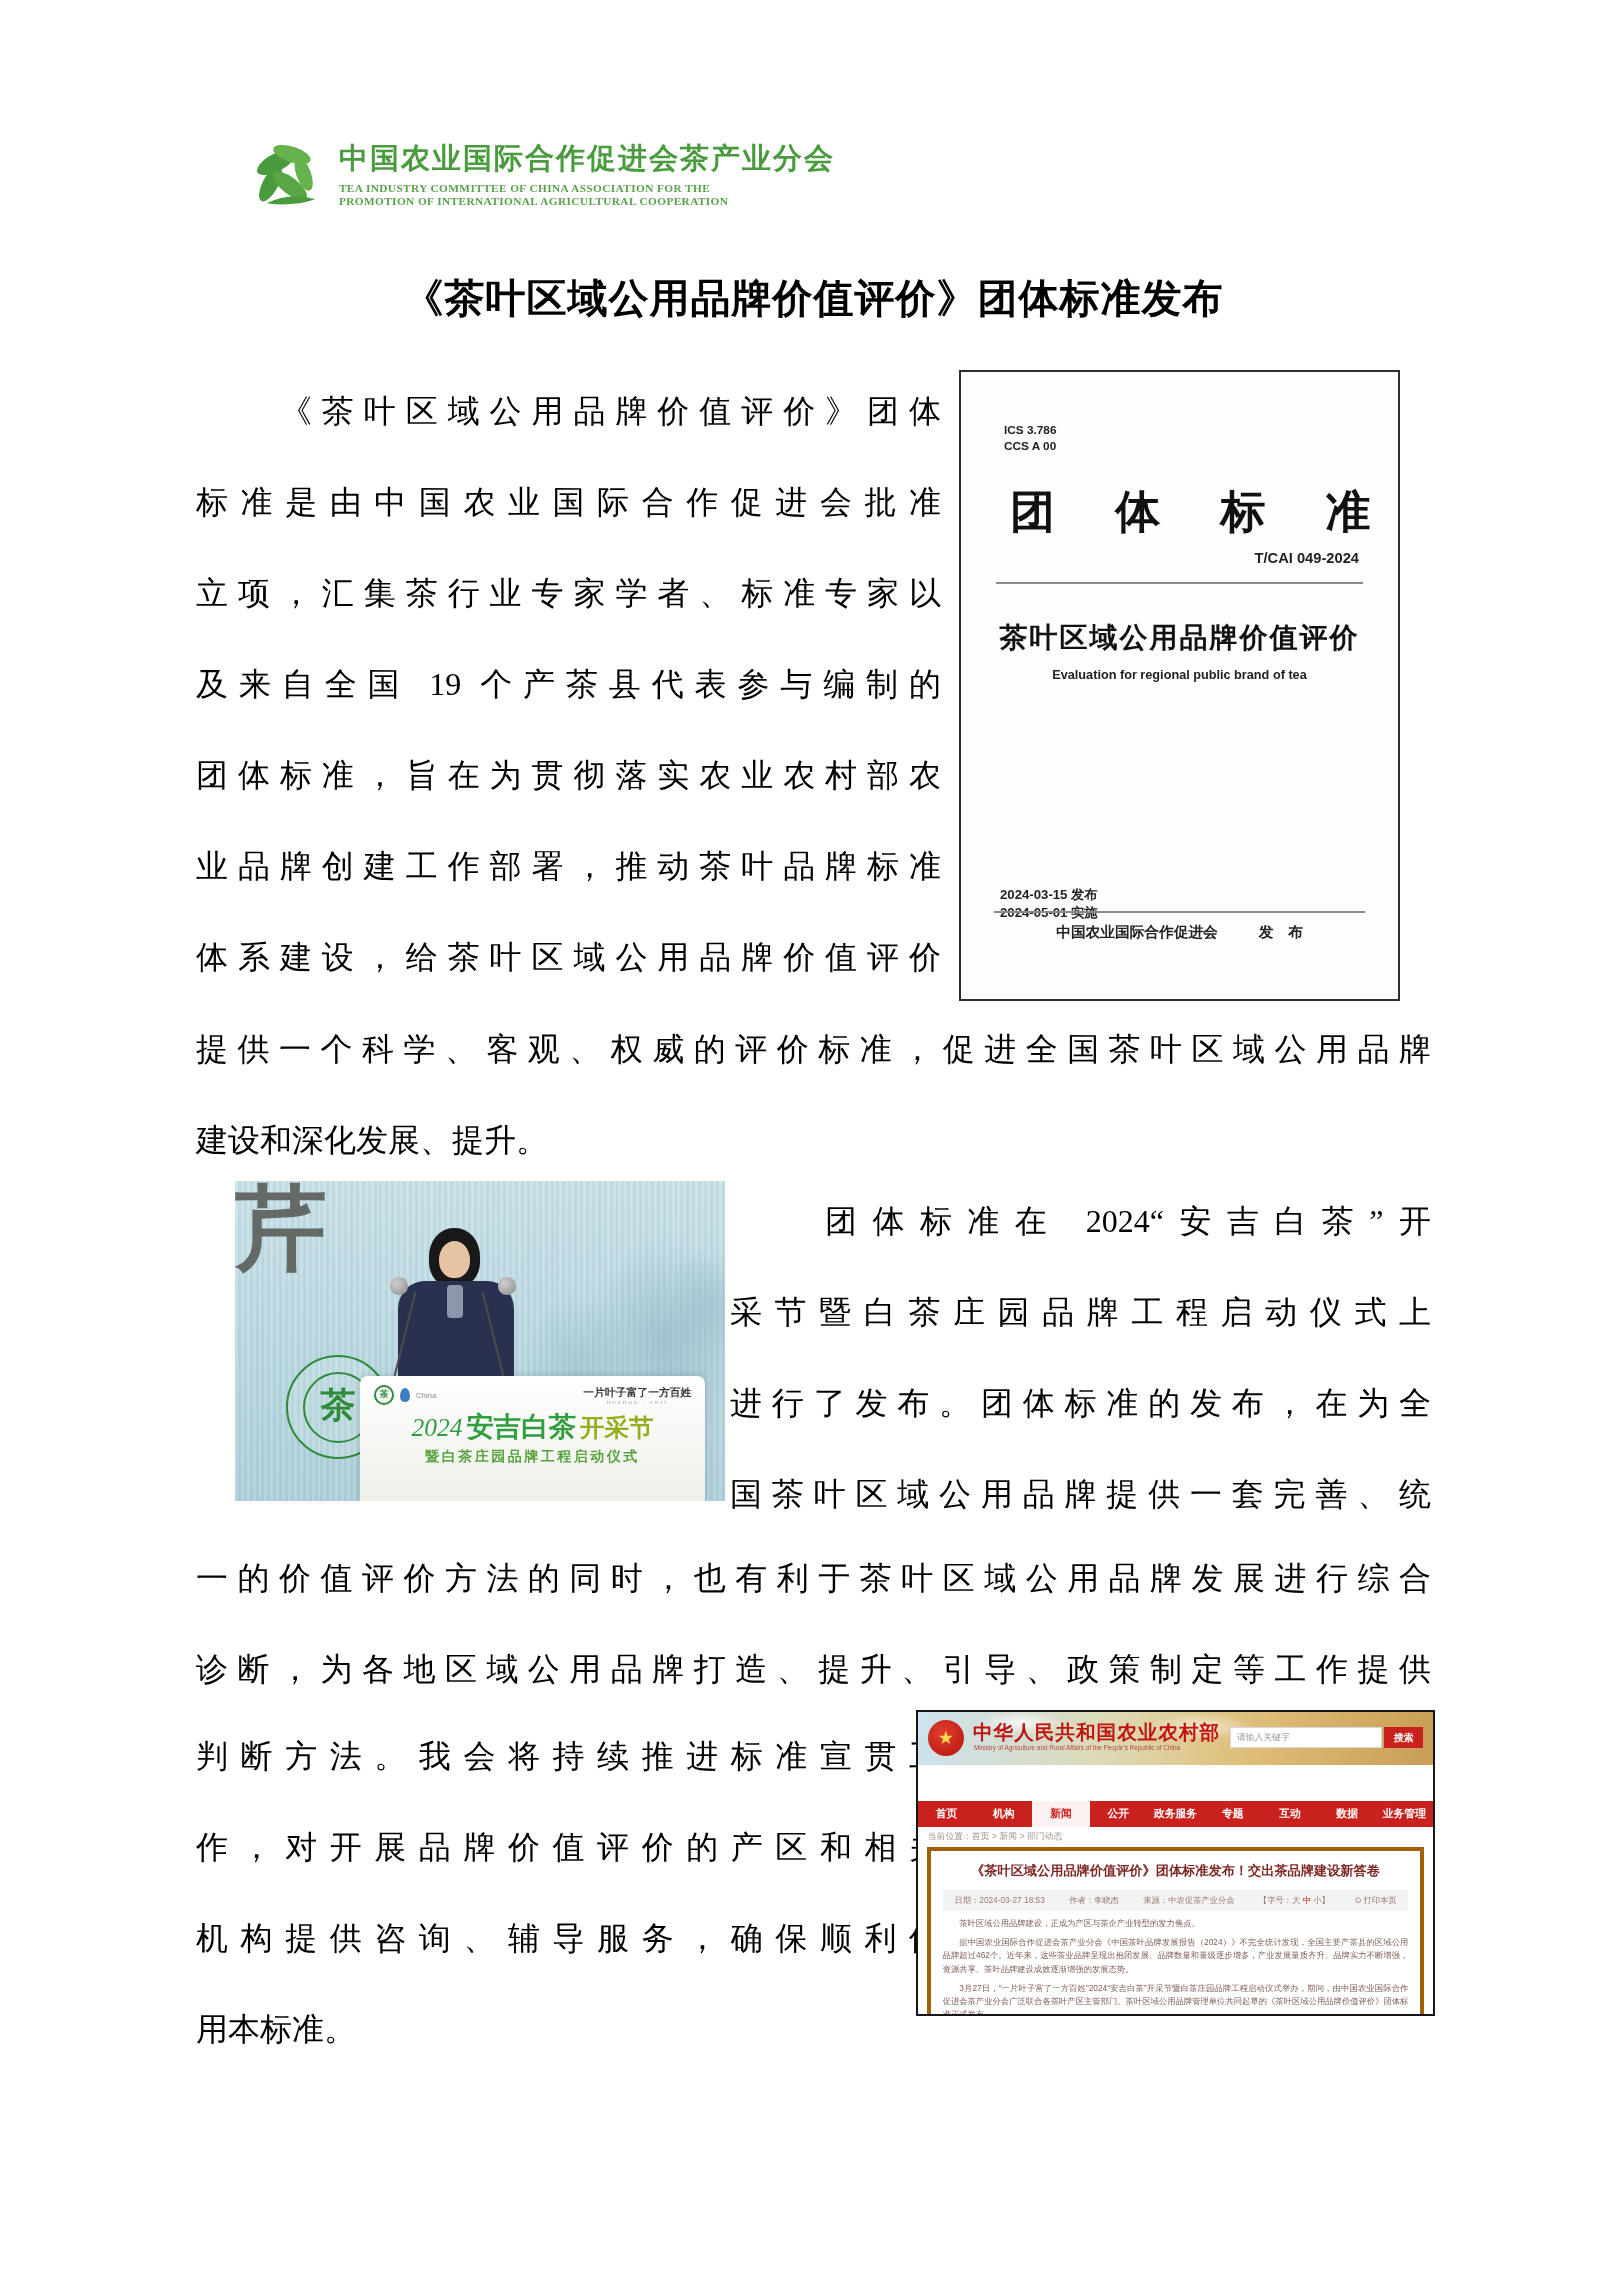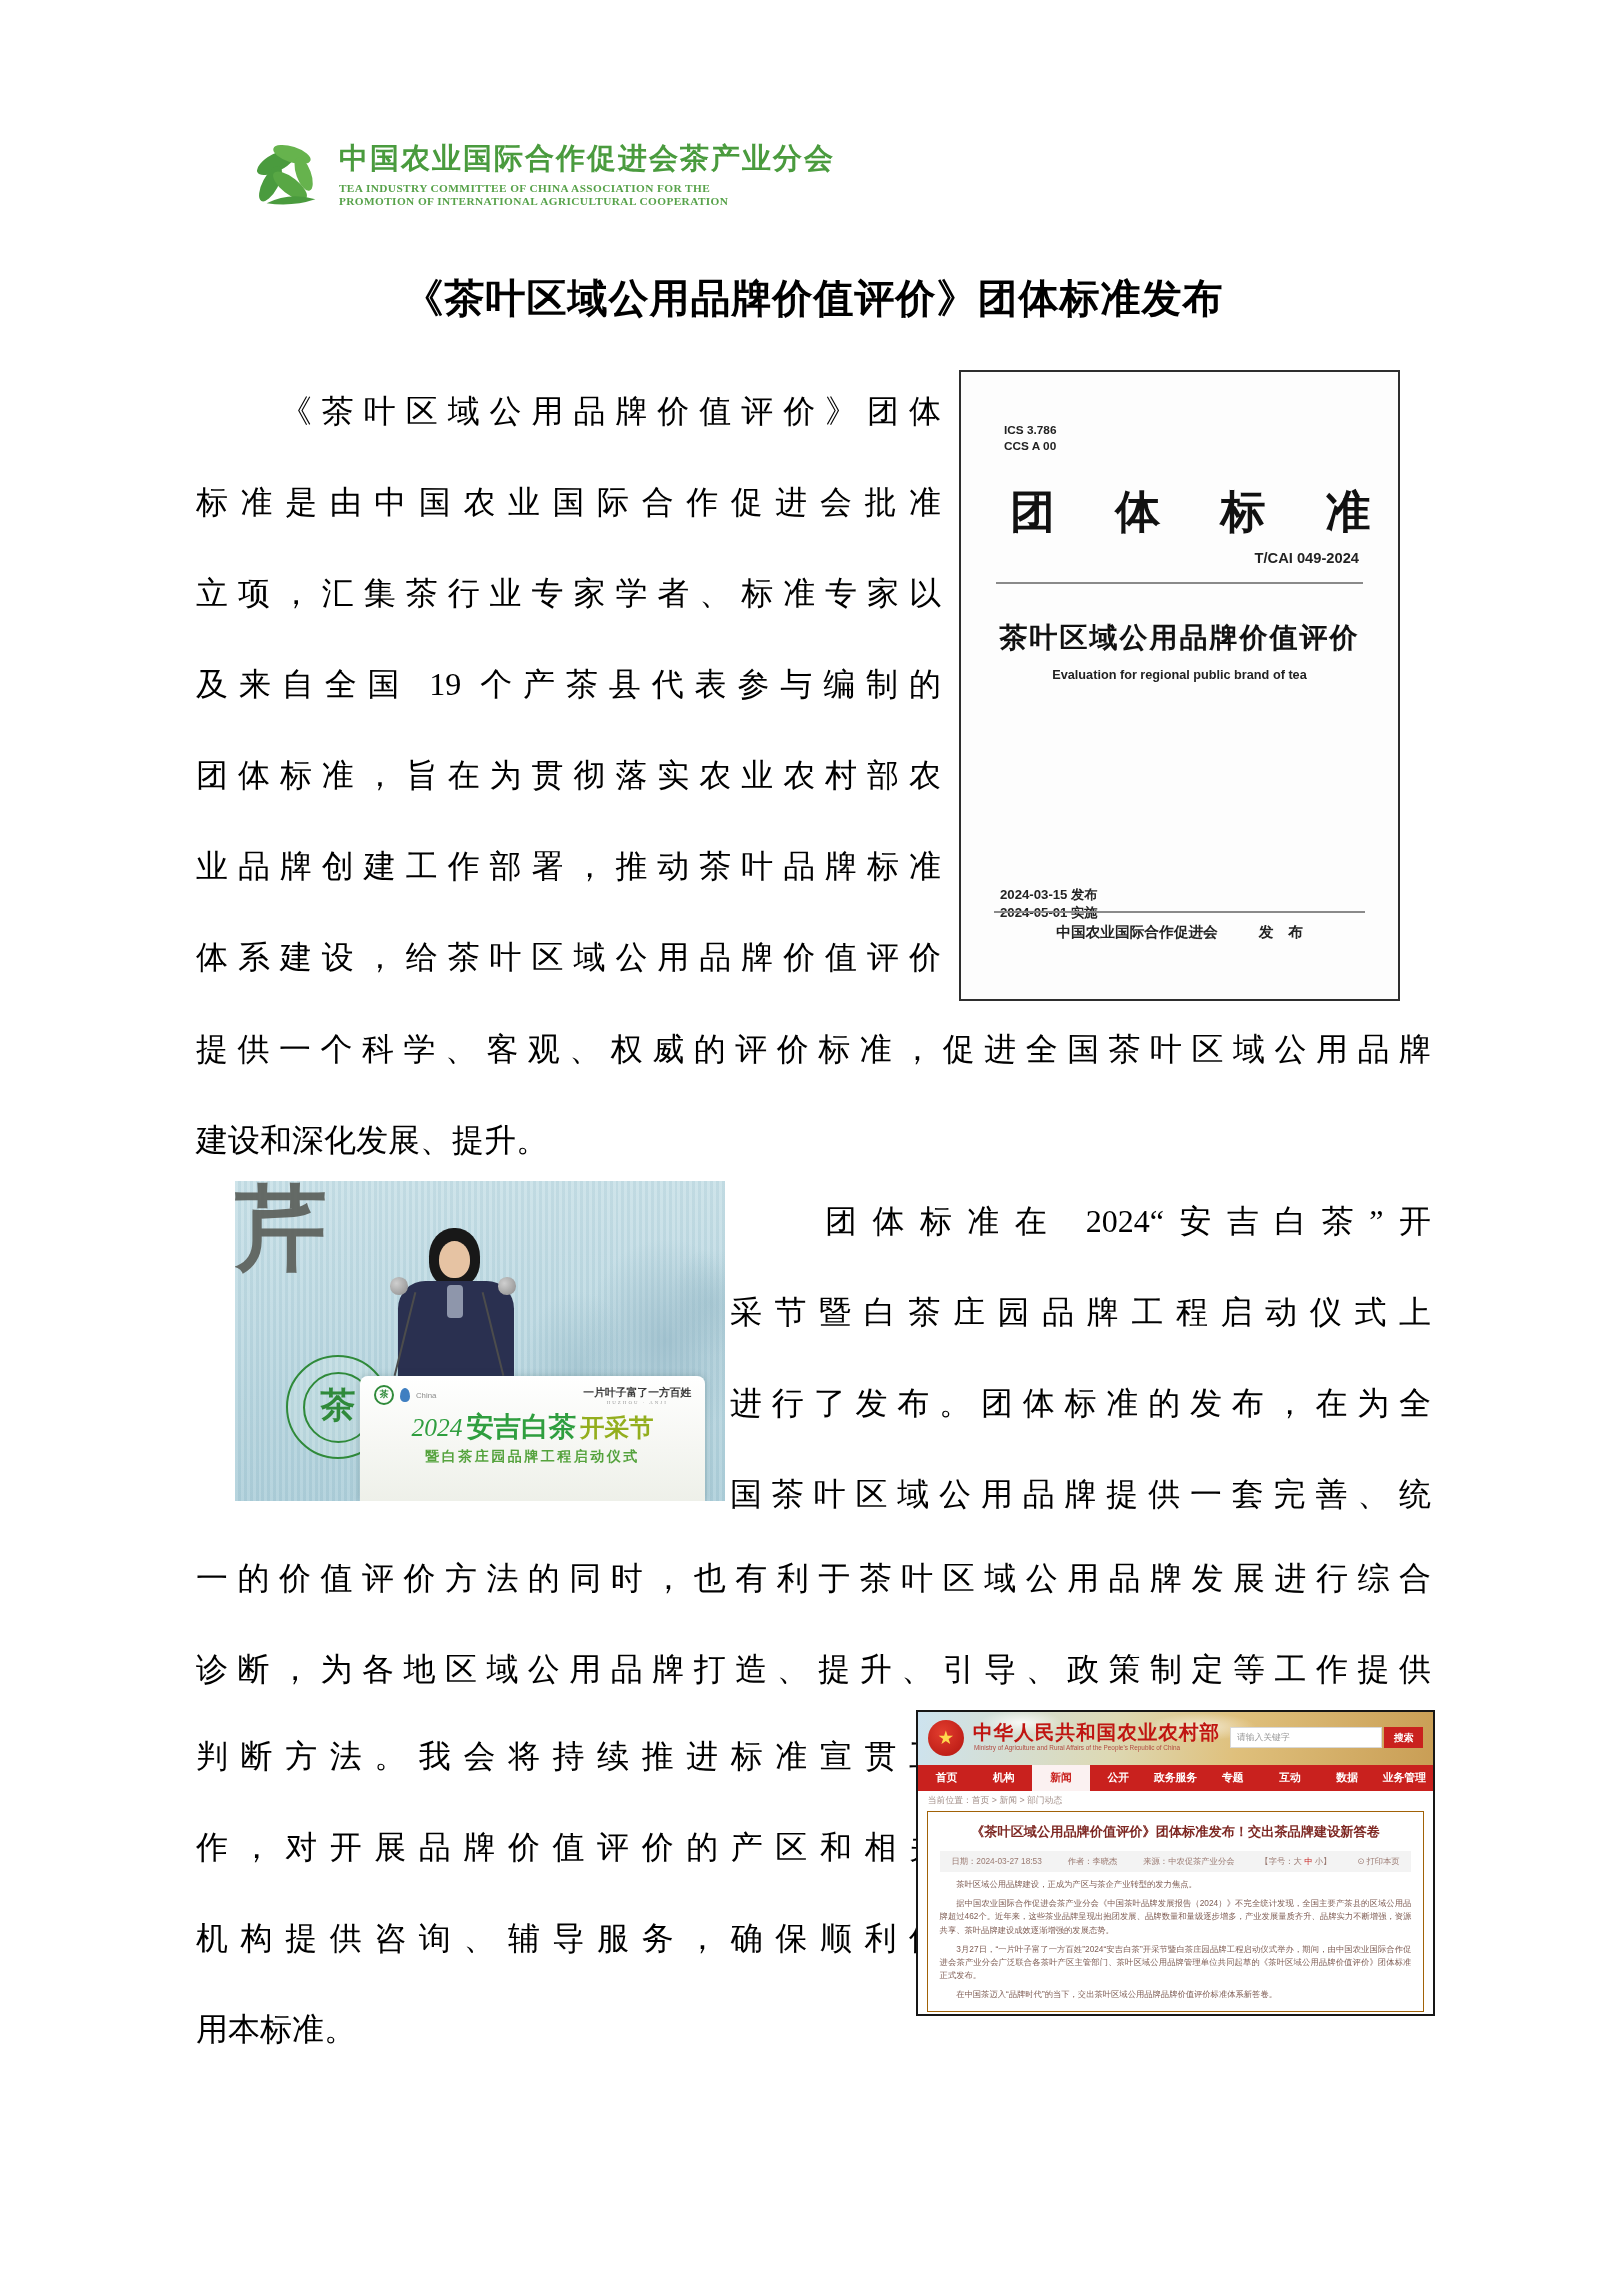--- a/index.html
+++ b/index.html
@@ -96,25 +96,25 @@
   .ws-emblem{position:absolute;left:9.8px;top:7.8px;width:36px;height:36px;border-radius:50%;
              background:radial-gradient(circle at 40% 35%,#e23d2e,#b31410);display:flex;align-items:center;
              justify-content:center;color:#ffd84d;font-size:18.6px;}
   .ws-mcn{position:absolute;left:55px;top:6.9px;font-size:19.6px;font-weight:bold;color:#c01511;letter-spacing:1px;white-space:nowrap;}
   .ws-men{position:absolute;left:56px;top:32px;font-size:6.4px;color:#b04a40;white-space:nowrap;}
   .ws-search{position:absolute;right:51px;top:14.7px;width:152px;height:21.6px;background:#fff;border:1px solid #d8d8d8;
              font-size:8.8px;color:#666;padding:0 5.9px;box-sizing:border-box;font-family:inherit;}
   .ws-search::placeholder{color:#9a9a9a;}
   .ws-sbtn{position:absolute;right:9.8px;top:14.7px;width:39px;height:21.6px;background:#c9211e;color:#fff;
            font-size:9.8px;font-weight:bold;text-align:center;line-height:21.6px;cursor:pointer;margin-left:47px;}
-  .ws-nav{display:flex;height:25.5px;background:#c9211e;}
+  .ws-nav{display:flex;height:25.5px;background:#c9211e;margin-top:36px;}
   .ws-nav-item{flex:1;text-align:center;line-height:25.5px;font-size:10.8px;font-weight:bold;color:#fff;cursor:pointer;white-space:nowrap;}
   .ws-nav-item.active{background:#fbf1f1;color:#c9211e;}
   .ws-crumb{height:17.6px;line-height:19.6px;font-size:8.8px;color:#a3908a;padding-left:9.8px;}
-  .ws-article{margin:2.9px 8.8px 8.8px;border:1px solid #a16207;padding:8.8px 11.8px 9.8px;}
+  .ws-article{margin:2.9px 8.8px 8.8px;border:4px solid #a16207;padding:8.8px 11.8px 9.8px;}
   .ws-headline{font-size:13.2px;font-weight:bold;color:#7e2823;text-align:center;margin:2px 0 9.8px;}
   .ws-meta{background:#f3f3f3;height:21.6px;line-height:21.6px;font-size:8.3px;color:#9b7b73;
            display:flex;justify-content:space-between;padding:0 11.8px;white-space:nowrap;}
   .ws-meta .red{color:#c9211e;}
   .ws-print{cursor:pointer;text-align:center;}
   .ws-body p{font-size:8.3px;color:#7f5d54;line-height:13.2px;text-indent:2em;margin:5.9px 0 0;text-align:justify;}
 </style>
 </head>
 <body>
 

